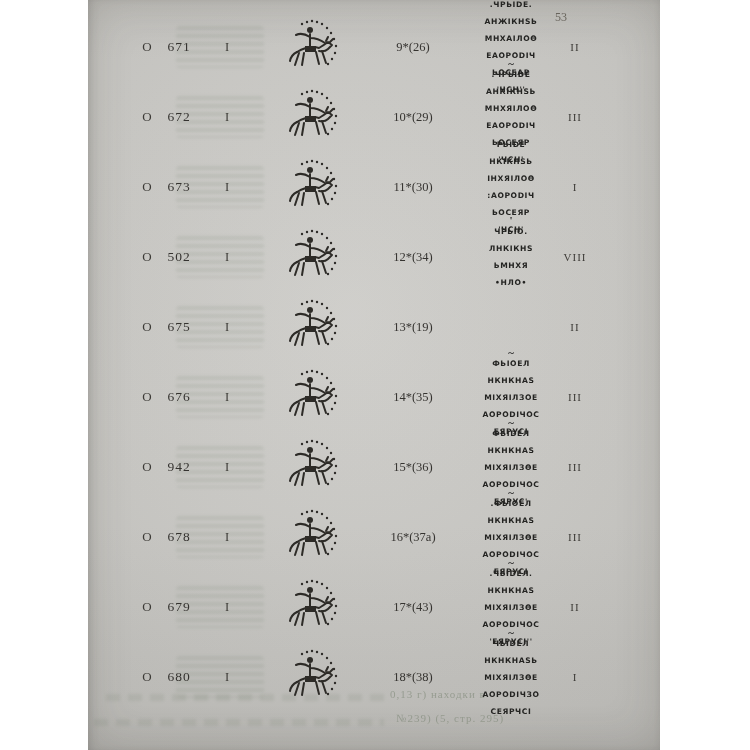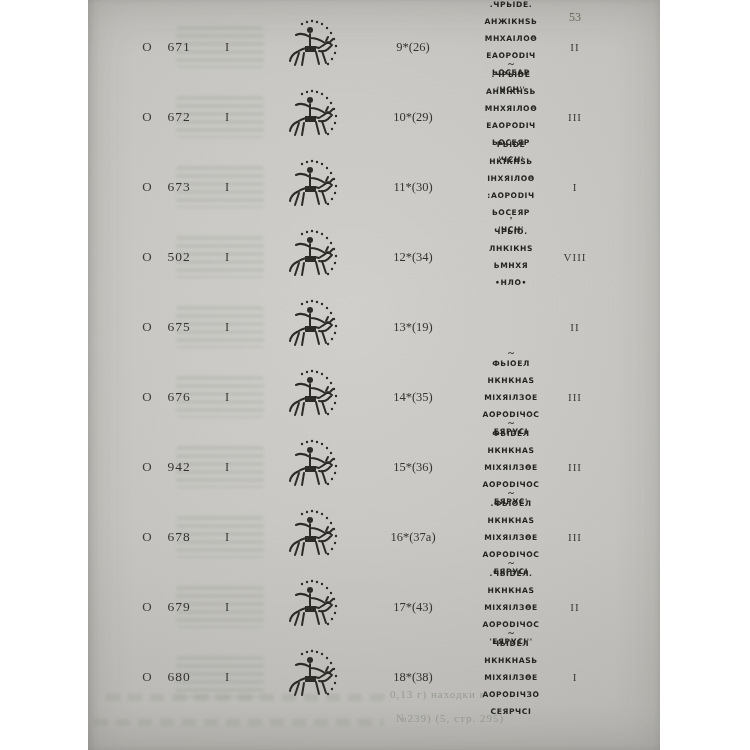--- a/index.html
+++ b/index.html
@@ -5,21 +5,21 @@
   html,body{margin:0;padding:0;background:#ffffff;width:750px;height:750px;overflow:hidden;
     font-family:"Liberation Serif", serif;}
   .photo{
     position:absolute;left:88px;top:0;width:572px;height:750px;
     background:
       radial-gradient(ellipse 90% 80% at 46% 42%, rgba(255,255,255,0.10), rgba(0,0,0,0.05) 85%),
       linear-gradient(to bottom, #c6c5c1 0%, #cbcac6 8%, #cac9c5 70%, #c3c2be 94%, #bdbcb8 100%);
     box-shadow: inset 0 0 45px rgba(60,55,45,0.18), inset 6px 0 12px -6px rgba(0,0,0,0.18),
                 inset -4px 0 10px -6px rgba(0,0,0,0.12);
   }
-  .pagenum{position:absolute;left:467px;top:10px;width:40px;text-align:center;
+  .pagenum{position:absolute;left:467px;top:10px;width:40px;text-align:left;
     font-size:12px;color:#68645c;}
   .rows{position:absolute;left:0;top:12px;width:572px;}
   .row{position:relative;height:70px;}
   .cell{position:absolute;top:50%;transform:translateY(-50%);text-align:center;}
   .type{left:45px;width:28px;font-size:13px;color:#3c3a36;}
   .num{left:71px;width:40px;font-size:13.5px;color:#353330;letter-spacing:1px;}
   .var{left:125px;width:28px;font-size:12.5px;color:#3c3a36;}
   .coin{left:165px;width:120px;}
   .coin svg{display:block;margin:0 auto;}
   .ref{left:283px;width:84px;font-size:12.5px;color:#353330;}

